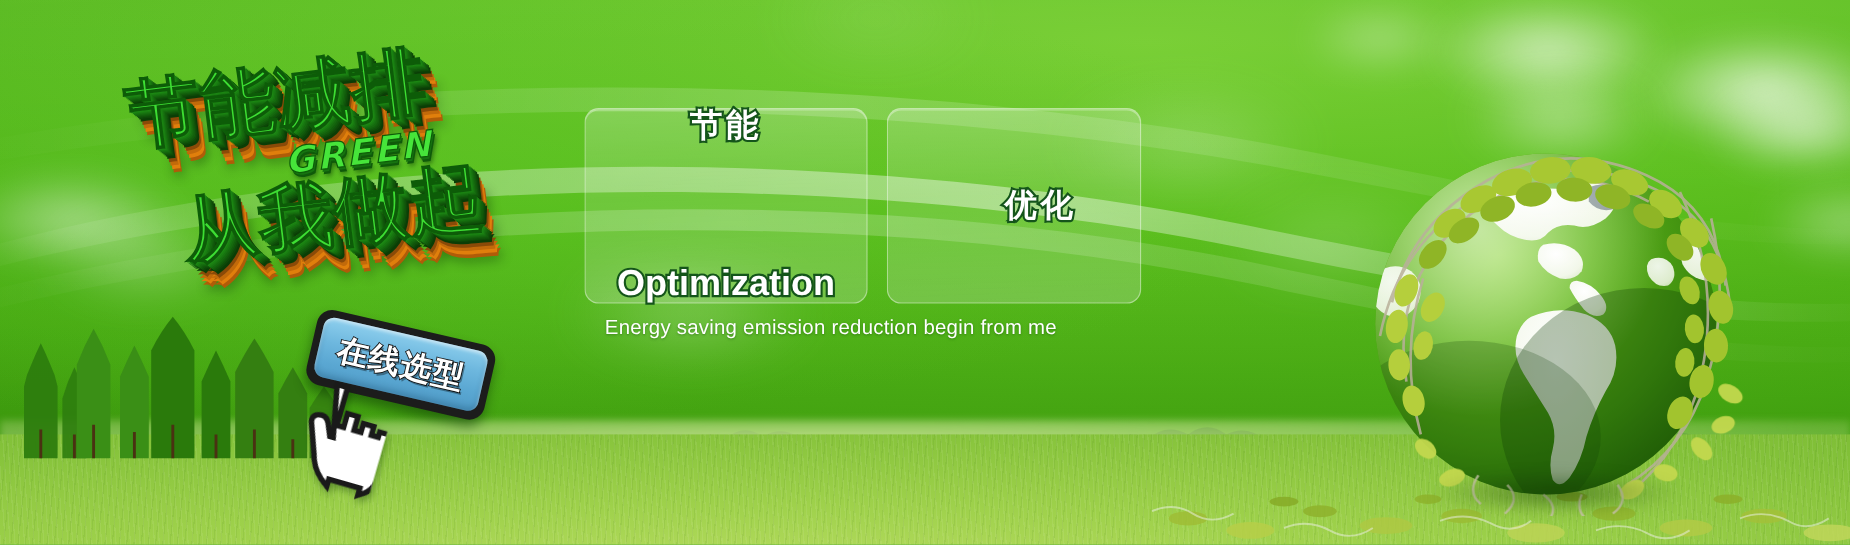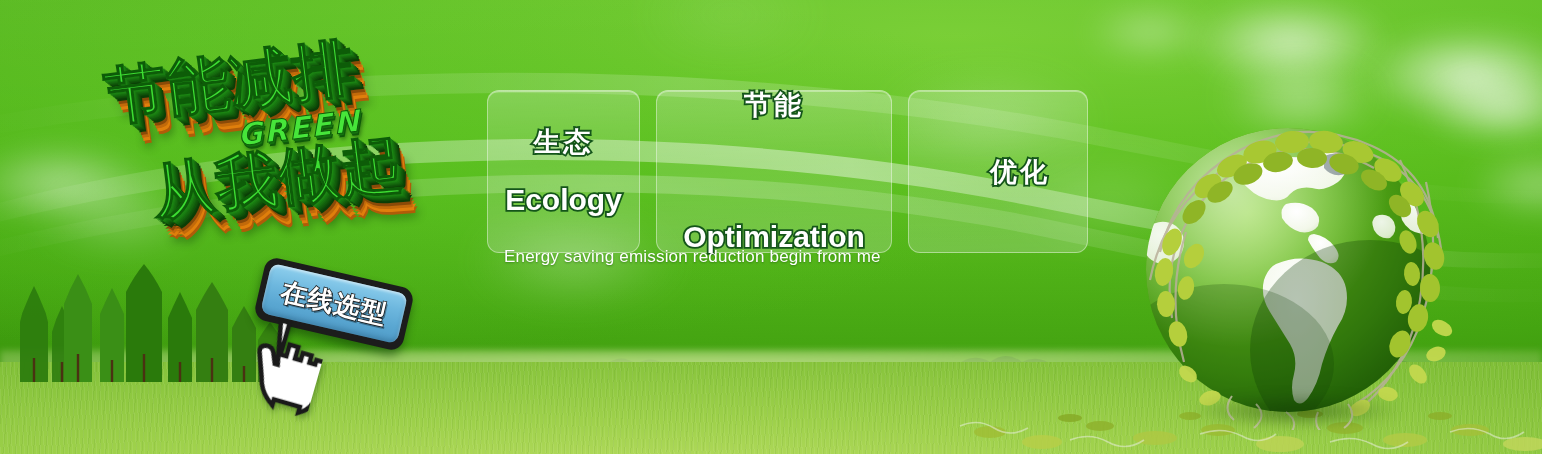--- a/index.html
+++ b/index.html
@@ -169,41 +169,41 @@
     border-radius: 12px;
     background: linear-gradient(178deg, rgba(255,255,255,0.22) 0%, rgba(255,255,255,0.12) 45%, rgba(255,255,255,0.20) 100%);
     border: 1px solid rgba(255,255,255,0.40);
     box-shadow: inset 0 1px 0 rgba(255,255,255,0.35);
     display: flex; flex-direction: column;
     align-items: center; justify-content: center;
     gap: 30px;
     backdrop-filter: blur(0.5px);
   }
   .card.wide-2 { width: 236px; justify-content: space-between; }
-  .card.wide-3 { width: 180px; padding-left: 44px; }
+  .card.wide-3 { width: 212px; padding-left: 44px; }
   .card-cn {
     font-family: "DejaVu Sans", "Liberation Sans", sans-serif;
     font-size: 27px; font-weight: bold; letter-spacing: 3px;
     color: #ffffff;
     -webkit-text-stroke: 3.6px #14551a;
     paint-order: stroke fill;
     white-space: nowrap;
     line-height: 1;
   }
   .card-en {
     font-family: "Liberation Sans", sans-serif;
     font-size: 30px; font-weight: bold;
     color: #ffffff;
     -webkit-text-stroke: 3.6px #14551a;
     paint-order: stroke fill;
     white-space: nowrap;
     line-height: 1;
   }
   .tagline {
-    position: absolute; left: 504px; top: 247px;
+    position: absolute; left: 504px; top: 263px;
     font-family: "Liberation Sans", sans-serif;
     font-size: 17px;
     color: #ffffff;
     letter-spacing: .2px;
     text-shadow: 0 1px 2px rgba(20,70,10,0.45);
     white-space: nowrap;
   }
 </style>
 </head>
 <body>
@@ -482,24 +482,20 @@
     </div>
   </div>
 
   <svg class="hand-cursor" viewBox="0 0 52 64">
     <path fill="#ffffff" stroke="#1a1a1a" stroke-width="3" stroke-linejoin="miter" d="M18 4 h6 v22 h4 v-8 h6 v8 h4 v-5 h6 v5 h4 v-3 h6 v24
          q0 7 -5 11 l-3 2 v-4 h-18 v4 l-4 -3 q-6 -5 -8 -13
          l-6 -16 q-1 -4 3 -5 q4 -1 6 3 l3 7 h2 z"></path>
   </svg>
 
   <div class="cards">
-    <div class="card">
-      <span class="card-cn">生态</span>
-      <span class="card-en">Ecology</span>
-    </div>
     <div class="card wide-2">
       <span class="card-cn">节能</span>
       <span class="card-en">Optimization</span>
     </div>
     <div class="card wide-3">
       <span class="card-cn">优化</span>
     </div>
   </div>
 
   <div class="tagline">Energy saving emission reduction begin from me</div>

